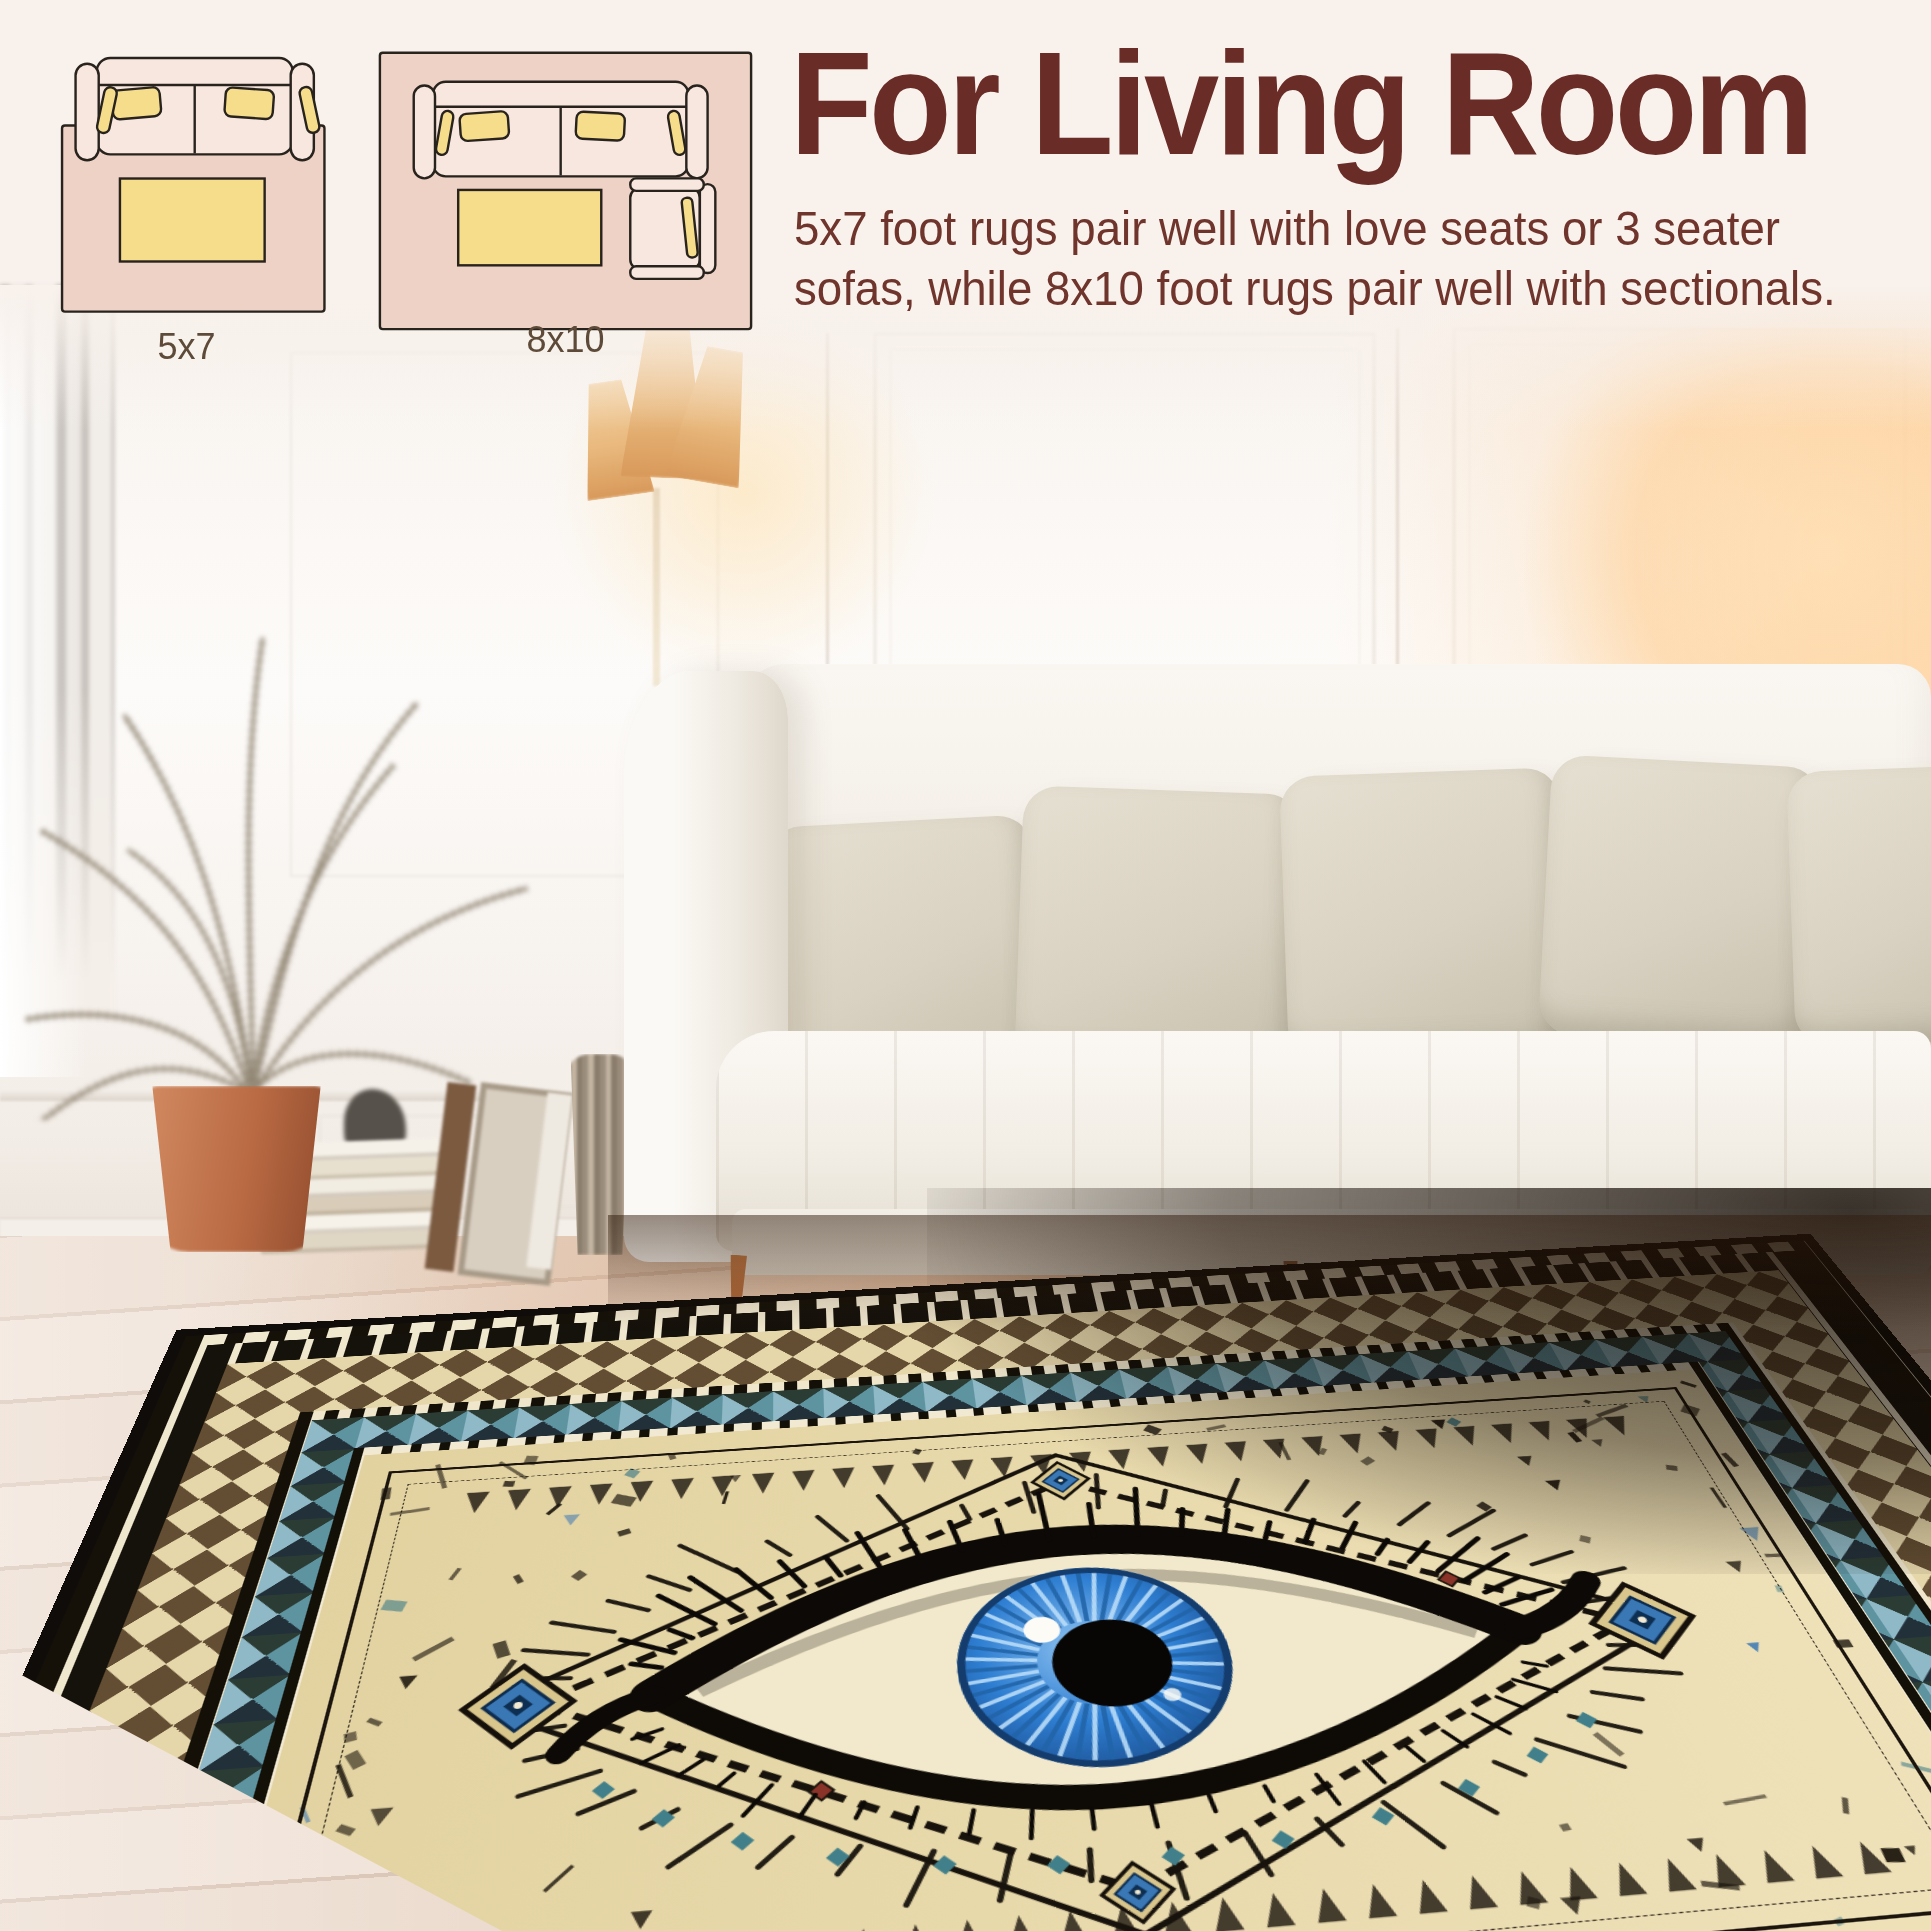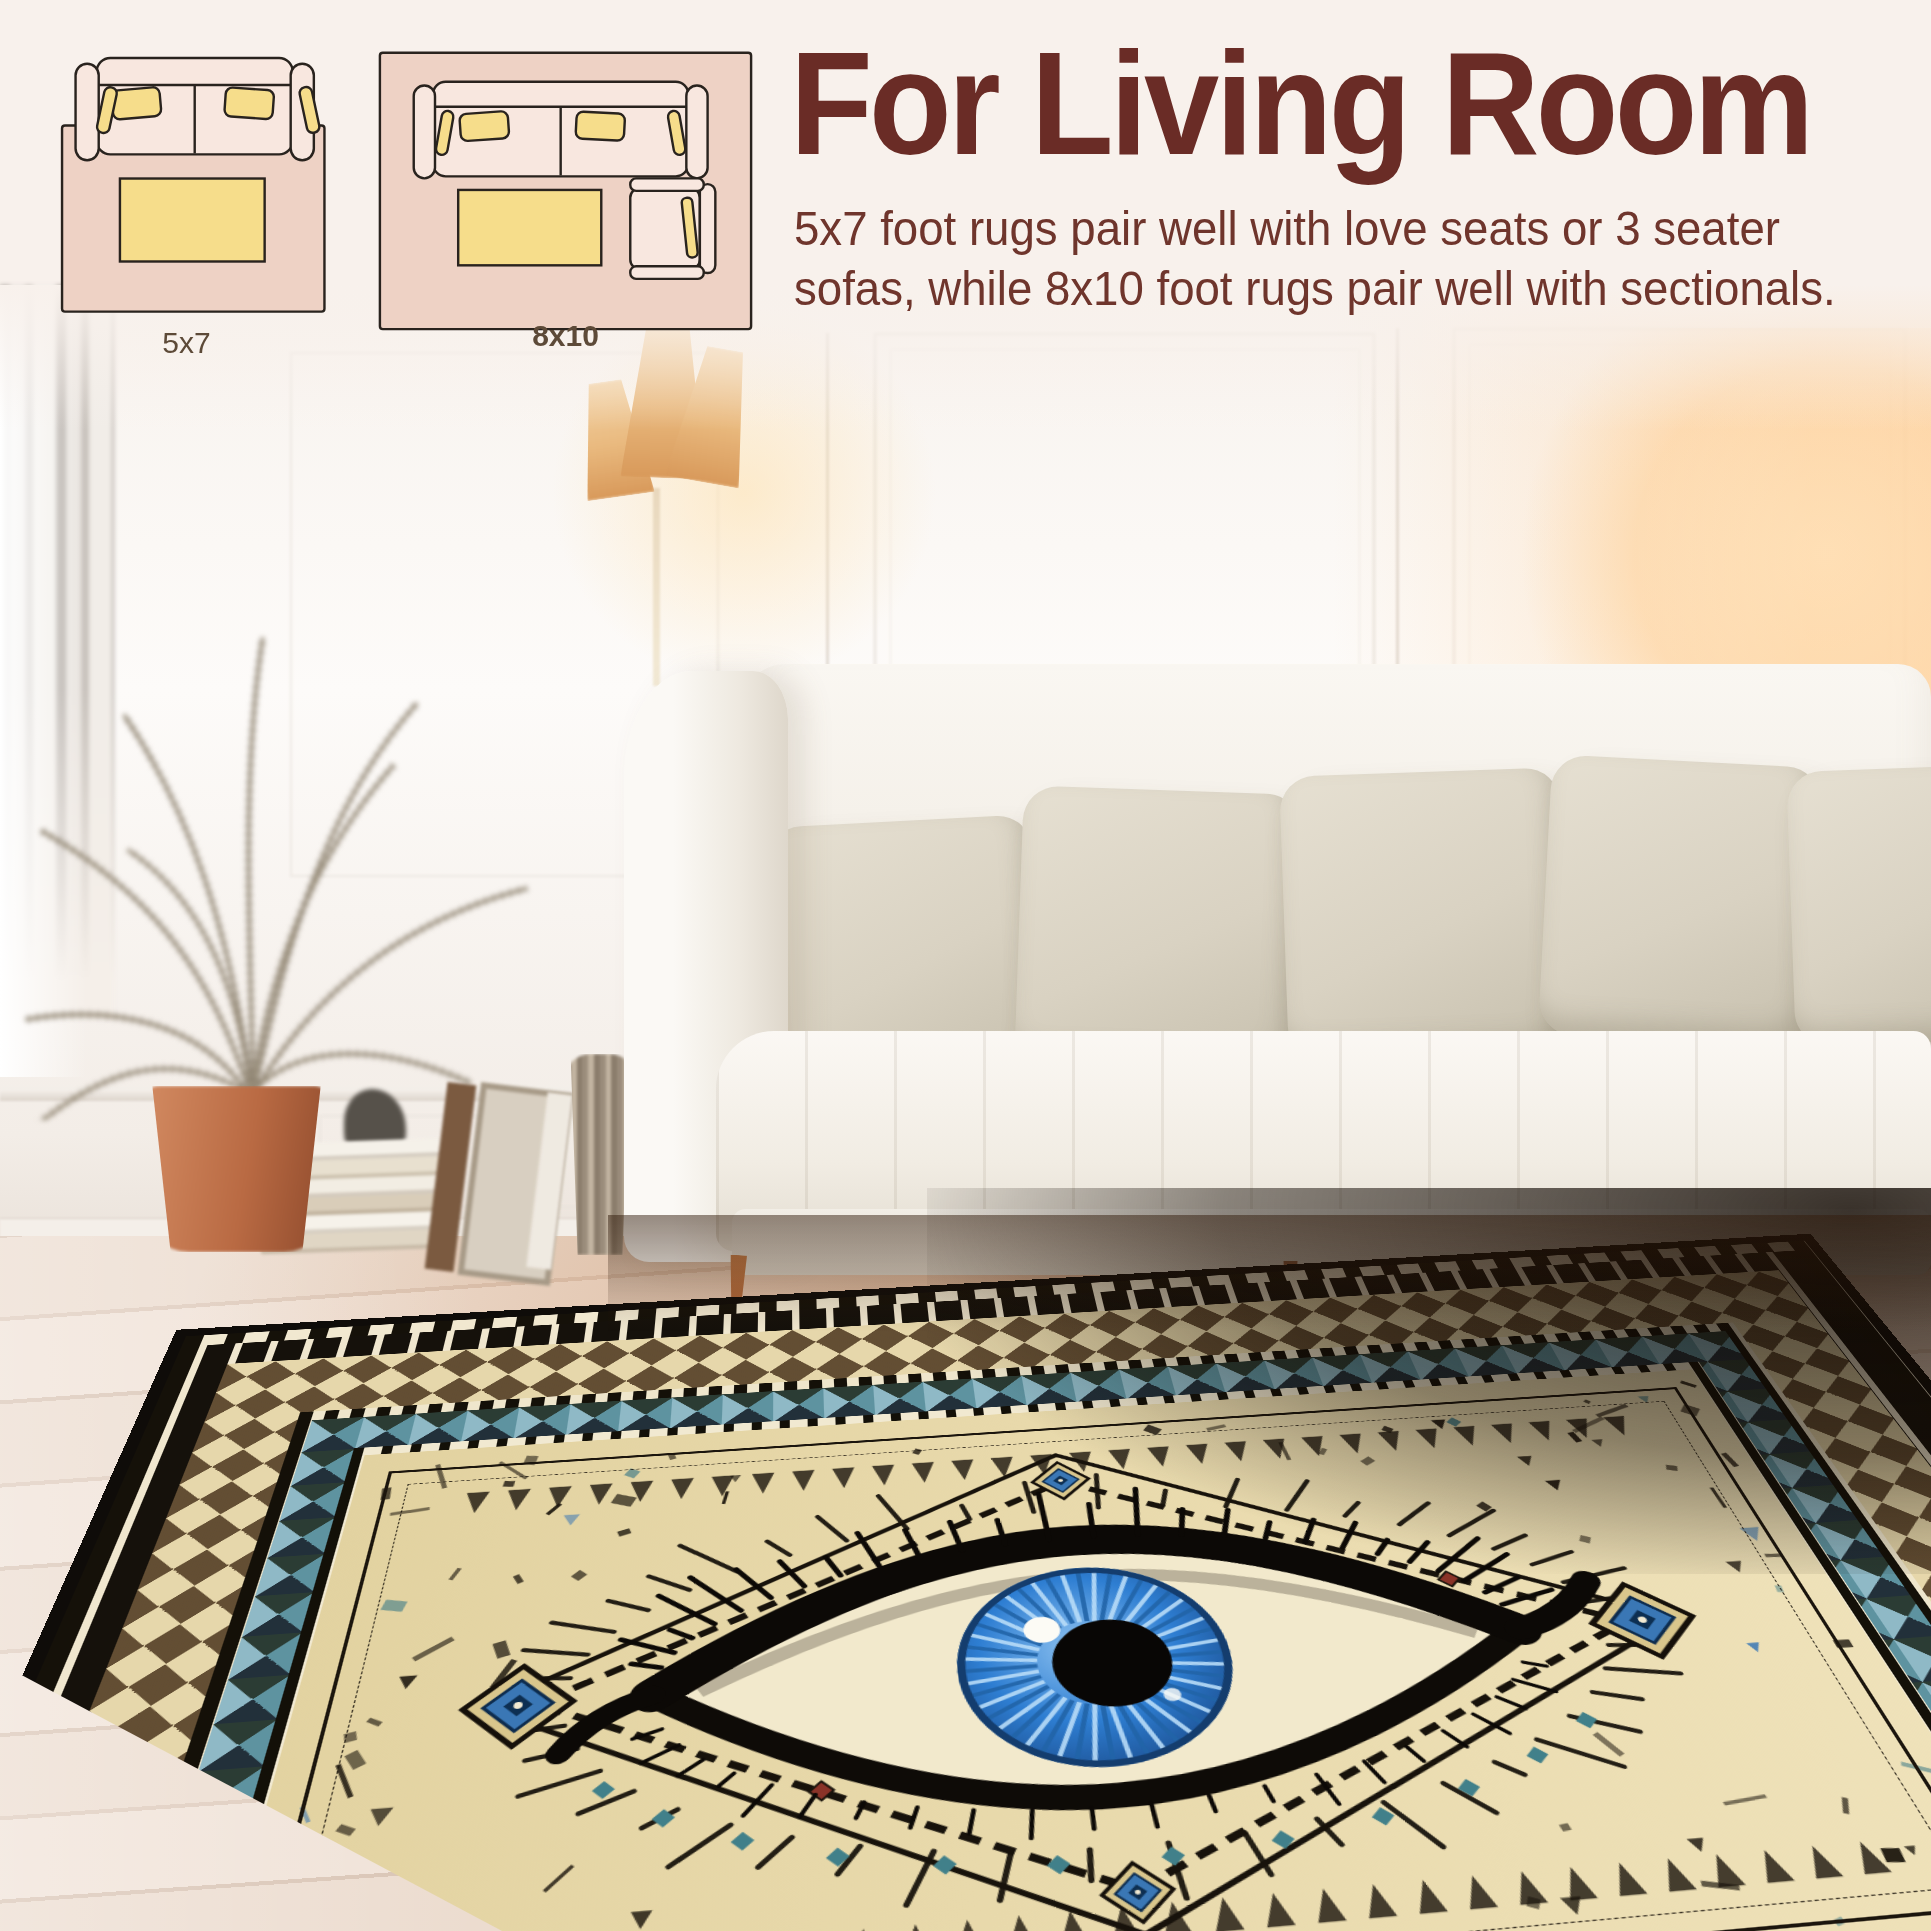--- a/index.html
+++ b/index.html
@@ -6,21 +6,21 @@
   .stage{position:relative;width:1931px;height:1931px;overflow:hidden;
          font-family:"Liberation Sans",sans-serif;background:var(--bg,#f8f1ec);}
 
   
   .title{position:absolute;left:790px;top:19.3px;font-size:147px;font-weight:bold;
          color:var(--title-text,#6a2c26);letter-spacing:-3.9px;white-space:nowrap;
          transform:scaleX(.92);transform-origin:left top;}
   .desc{position:absolute;left:794px;top:199px;width:1178px;font-size:48px;line-height:1.26;
         color:var(--body-text,#6f352c);transform:scaleX(.95);transform-origin:left top;}
   .desc div{white-space:nowrap;}
-  .size-label{position:absolute;font-size:30px;color:var(--size-label,#5d4a38);text-align:center;}
+  .size-label{position:absolute;font-size:36px;color:var(--size-label,#5d4a38);text-align:center;}
 
   
   .photo-el{position:absolute;}
   .wall{left:0;top:285px;width:1931px;height:966px;
         background:linear-gradient(180deg,#f7f1ec 0%,#f9f5f1 12%,#fdfbf9 42%,#f3ede7 88%,#eae2da 100%);}
   .panel{border:2.9px solid #e6e0d9;filter:blur(1.4px);}
   .panel-inner{position:absolute;inset:13.5px;border:1.9px solid #efe9e3;}
   .vline{width:2.9px;background:#e3dcd5;filter:blur(1px);}
   .rail{left:0;width:1931px;background:linear-gradient(180deg,#f6f1ec,#ddd5cc);filter:blur(1px);}
   .curtain{left:0;top:285px;width:114px;height:734px;filter:blur(1.9px);
@@ -609,21 +609,21 @@
     </g>
     <rect x="84" y="152" width="148" height="78" fill="var(--diagram-pillow,#f6dd8b)" stroke="var(--diagram-outline,#29231e)" stroke-width="2.5"></rect>
     <g fill="var(--diagram-sofa,#f8e7df)" stroke="var(--diagram-outline,#29231e)" stroke-width="2.5">
       <rect x="262" y="150" width="72" height="84" rx="10"></rect>
       <rect x="334" y="146" width="16" height="92" rx="8"></rect>
       <rect x="262" y="140" width="76" height="13" rx="6"></rect>
       <rect x="262" y="231" width="76" height="13" rx="6"></rect>
       <rect x="318" y="160" width="11" height="62" rx="5" fill="var(--diagram-pillow,#f6dd8b)" transform="rotate(-6 323 191)"></rect>
     </g>
   </svg>
-  <div class="size-label" style="left:377px;top:319px;width:377px;font-weight:bold;">8x10</div>
+  <div class="size-label" style="left:377px;top:319px;width:377px;">8x10</div>
 
   <h1 class="title" style="margin:0;">For Living Room</h1>
   <div class="desc">
     <div>5x7 foot rugs pair well with love seats or 3 seater</div>
     <div>sofas, while 8x10 foot rugs pair well with sectionals.</div>
   </div>
 </div>
 
 
 </body></html>

